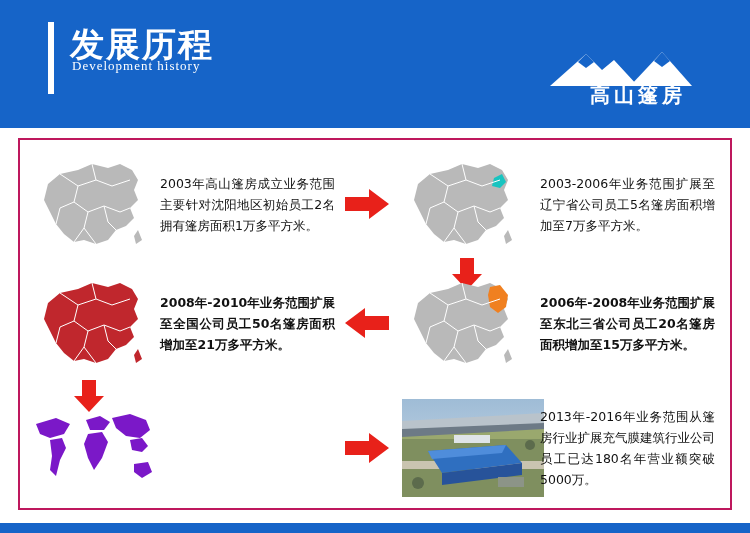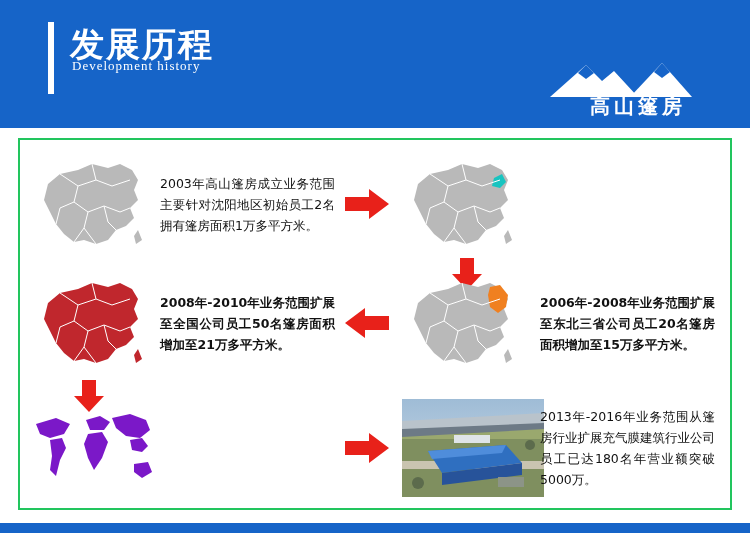--- a/index.html
+++ b/index.html
@@ -23,35 +23,35 @@
     position:absolute;left:70px;top:22px;
     color:#ffffff;font-size:34px;font-weight:bold;letter-spacing:2px;
     line-height:44px;
   }
   .header-sub{
     position:absolute;left:72px;top:58px;
     color:#ffffff;font-size:13px;letter-spacing:1px;
     font-family:Liberation Serif, serif;
   }
   .logo{
-    position:absolute;right:28px;top:55px;width:180px;height:64px;
+    position:absolute;right:28px;top:44px;width:180px;height:64px;
   }
   .logo svg{display:block;}
   .logo-text{
     position:absolute;left:12px;top:38px;width:168px;text-align:center;
     color:#ffffff;font-size:20px;font-weight:bold;letter-spacing:4px;
   }
 
   
   .body{
     position:absolute;left:0;top:128px;width:750px;height:395px;background:#ffffff;
   }
   .frame{
     position:absolute;left:18px;top:10px;width:714px;height:372px;
-    border:2px solid #22c55e;box-sizing:border-box;
+    border:2px solid #be185d;box-sizing:border-box;
   }
 
   
   .row{position:absolute;left:0;width:714px;}
   .r1{top:8px;height:112px;}
   .r2{top:128px;height:110px;font-weight:bold;}
   .r3{top:252px;height:112px;}
 
   .cell{position:absolute;top:0;height:100%;}
   .cell-map{width:130px;}
@@ -154,20 +154,25 @@
                 <path d="M70 50 L74 66 L82 74"></path>
                 <path d="M58 8 L62 24"></path>
                 <path d="M86 56 L96 52"></path>
                 <path d="M50 72 L40 86"></path>
               </g>
               <path d="M104 74 L108 84 L102 88 L100 80 Z" fill="#b9b9b9"></path>
             </svg>
           </div>
         </div>
 
+        <div class="cell cell-txt c5">
+          <div class="txt">
+              <span>2003-2006年业务范围扩展至辽宁省公司员工5名篷房面积增加至7万多平方米。</span>
+            </div>
+        </div>
       </div>
 
       <div style="position:absolute;left:430px;top:118px;">
         <svg width="34" height="32" viewBox="0 0 34 32">
           <path d="M10 0 L24 0 L24 16 L32 16 L17 32 L2 16 L10 16 Z" fill="#e8211a"></path>
         </svg>
       </div>
 
       <div class="row r2">
 

